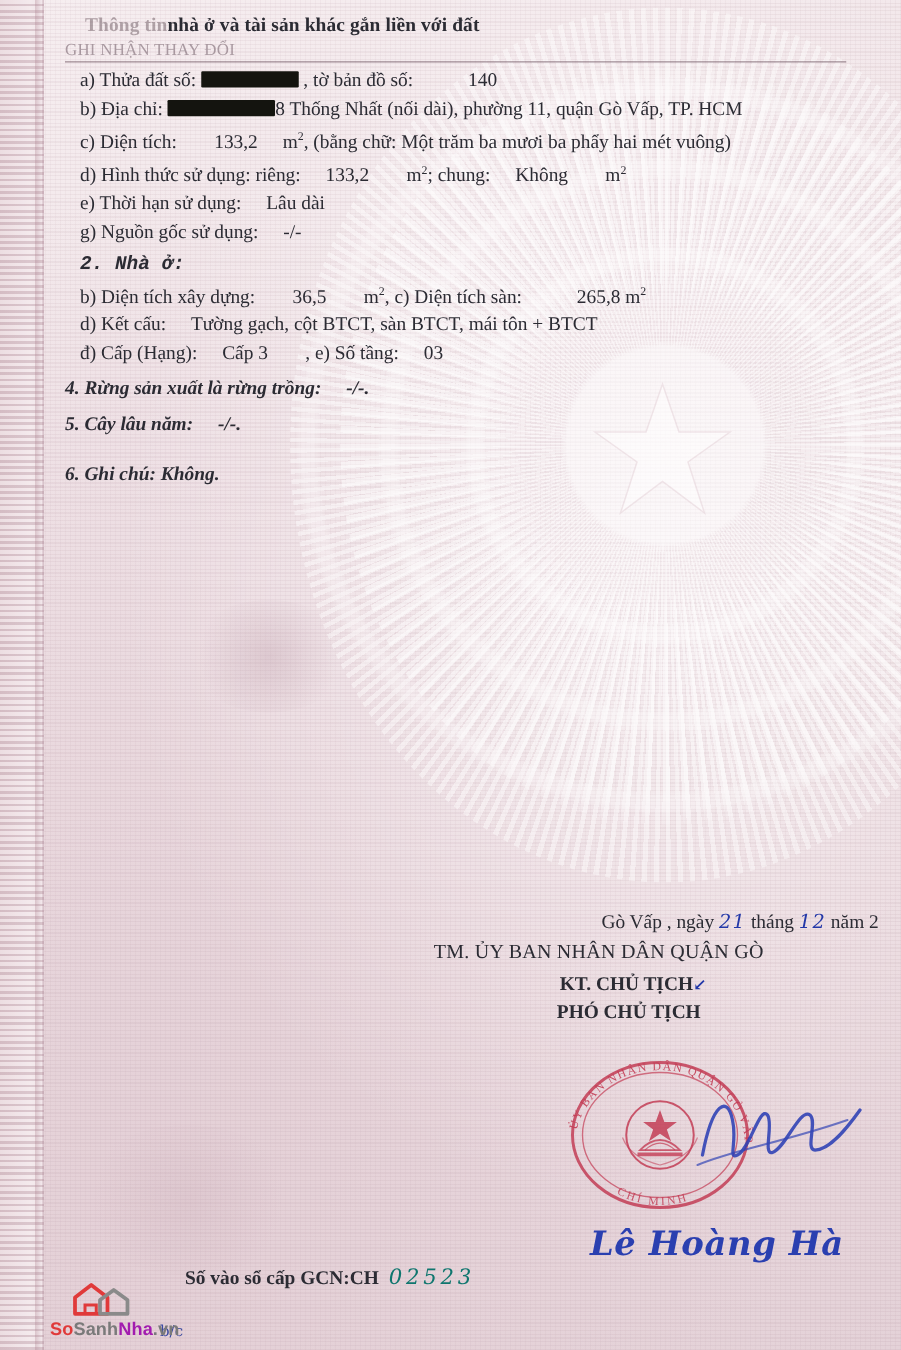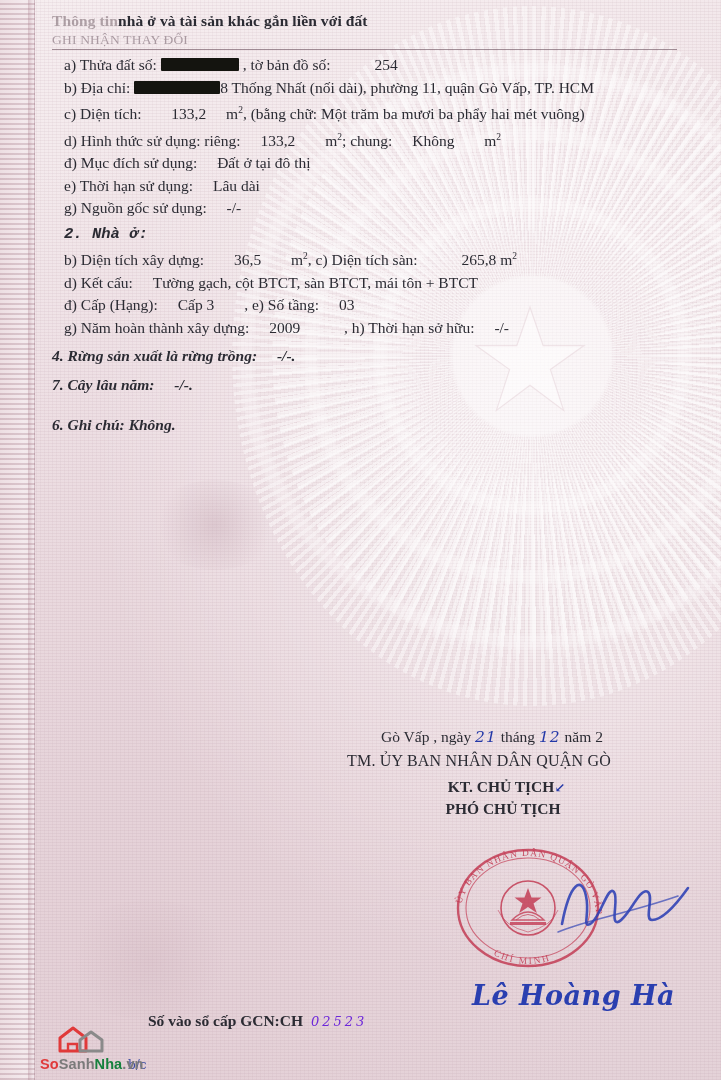--- a/index.html
+++ b/index.html
@@ -100,20 +100,21 @@
   .hdr {
     font-size: 15.5px;
     font-weight: 700;
     letter-spacing: .1px;
     white-space: nowrap;
     position: relative;
   }
   .hdr .ghost {
     color: rgba(90,70,80,.45);
     font-weight: 700;
+    margin-left: 16px;
   }
   .hdr-sub {
     margin-top: 2px;
     font-size: 13.5px;
     color: rgba(110,90,100,.55);
     letter-spacing: .2px;
     height: 14px;
   }
   hr.rule {
     border: 0;
@@ -150,21 +151,21 @@
   .sign-block {
     position: absolute;
     right: 18px;
     top: 728px;
     width: 430px;
     text-align: center;
     z-index: 5;
     font-size: 15.5px;
   }
   .sign-date {
-    text-align: center;
+    text-align: right;
     padding-left: 8px;
     white-space: nowrap;
     font-size: 15.5px;
   }
   .hand {
     font-family: "DejaVu Serif", serif;
     font-style: italic;
     color: #2338a8;
     letter-spacing: 1px;
   }
@@ -224,24 +225,24 @@
     left: 148px; top: 1012px;
     font-size: 15.5px;
     font-weight: 700;
     z-index: 5;
     white-space: nowrap;
   }
   .footer-gcn .num {
     font-family: "DejaVu Serif", serif;
     font-weight: 400;
     font-style: italic;
-    color: #6d28d9;
+    color: #0f766e;
     letter-spacing: 3px;
     margin-left: 8px;
-    font-size: 13px;
+    font-size: 17px;
   }
   .tick {
     position: absolute;
     left: 128px; top: 1058px;
     font-family: "DejaVu Serif", serif;
     font-size: 12px;
     color: #3a4aa0;
     z-index: 5;
   }
 
@@ -258,21 +259,21 @@
   .brand-text {
     margin-top: 1px;
     font-family: "Liberation Sans", sans-serif;
     font-size: 14.5px;
     letter-spacing: .1px;
     font-weight: 700;
     white-space: nowrap;
   }
   .brand-text .so { color: #e03a3a; }
   .brand-text .sanh { color: #7a7a7a; }
-  .brand-text .nha { color: #15803d; }
+  .brand-text .nha { color: #a21caf; }
 
   
   .blotch {
     position: absolute;
     border-radius: 50%;
     background: radial-gradient(circle, rgba(190,160,172,.35) 0%, rgba(190,160,172,0) 70%);
     z-index: 2;
   }
 </style>
 </head>
@@ -296,21 +297,21 @@
     <div class="hdr">
       <span class="ghost">Thông tin</span><span>nhà ở và tài sản khác gắn liền với đất</span>
     </div>
     <div class="hdr-sub">GHI NHẬN THAY ĐỔI</div>
     <hr class="rule">
 
     <div class="line indent">
       <span>a) Thửa đất số:</span>
       <span class="redact"></span>
       <span>, tờ bản đồ số:</span>
-      <span class="sp-4"></span><span>254</span>
+      <span class="sp-4"></span><span>140</span>
     </div>
 
     <div class="line indent">
       <span>b) Địa chỉ:</span>
       <span class="redact" style="width:86px;"></span><span>8 Thống Nhất (nối dài), phường 11, quận Gò Vấp, TP. HCM</span>
     </div>
 
     <div class="line indent">
       <span>c) Diện tích:</span>
       <span class="sp-3"></span><span>133,2</span>
@@ -318,24 +319,20 @@
     </div>
 
     <div class="line indent">
       <span>d) Hình thức sử dụng: riêng:</span>
       <span class="sp-2"></span><span>133,2</span>
       <span class="sp-3"></span><span>m</span><sup class="m2">2</sup><span>; chung:</span>
       <span class="sp-2"></span><span>Không</span>
       <span class="sp-3"></span><span>m</span><sup class="m2">2</sup>
     </div>
 
-    <div class="line indent">
-      <span>đ) Mục đích sử dụng:</span>
-      <span class="sp-2"></span><span>Đất ở tại đô thị</span>
-    </div>
 
     <div class="line indent">
       <span>e) Thời hạn sử dụng:</span>
       <span class="sp-2"></span><span>Lâu dài</span>
     </div>
 
     <div class="line indent">
       <span>g) Nguồn gốc sử dụng:</span>
       <span class="sp-2"></span><span>-/-</span>
     </div>
@@ -355,33 +352,27 @@
       <span class="sp-2"></span><span>Tường gạch, cột BTCT, sàn BTCT, mái tôn + BTCT</span>
     </div>
 
     <div class="line indent">
       <span>đ) Cấp (Hạng):</span>
       <span class="sp-2"></span><span>Cấp 3</span>
       <span class="sp-3"></span><span>, e) Số tầng:</span>
       <span class="sp-2"></span><span>03</span>
     </div>
 
-    <div class="line indent">
-      <span>g) Năm hoàn thành xây dựng:</span>
-      <span class="sp-2"></span><span>2009</span>
-      <span class="sp-4"></span><span>, h) Thời hạn sở hữu:</span>
-      <span class="sp-2"></span><span>-/-</span>
-    </div>
 
     <div class="line sec" style="margin-top:6px;">
       <span>4. Rừng sản xuất là rừng trồng:</span>
       <span class="sp-2"></span><span>-/-.</span>
     </div>
     <div class="line sec" style="margin-top:6px;">
-      <span>7. Cây lâu năm:</span>
+      <span>5. Cây lâu năm:</span>
       <span class="sp-2"></span><span>-/-.</span>
     </div>
     <div class="line sec" style="margin-top:18px;">
       <span>6. Ghi chú:</span>
       <span class="ital">Không.</span>
     </div>
   </div>
 
   <div class="sign-block">
     <div class="sign-date">

